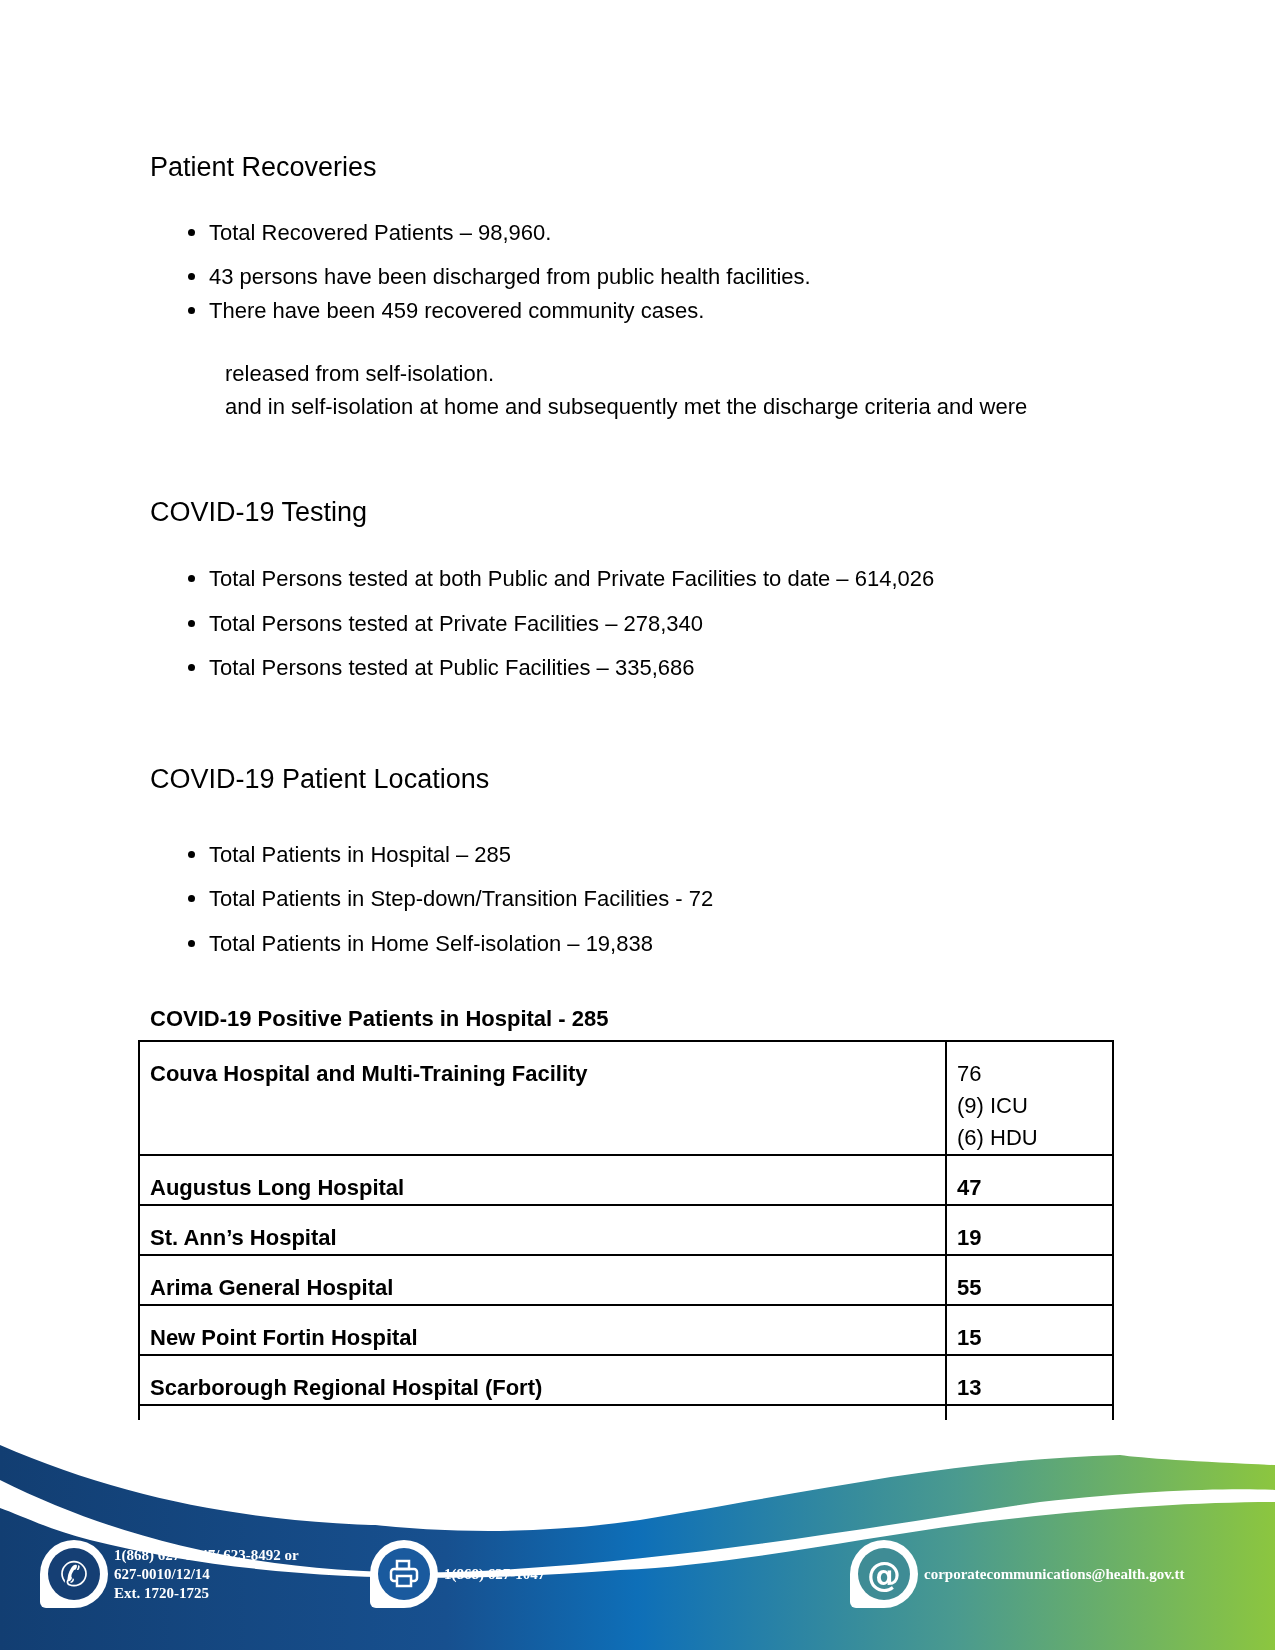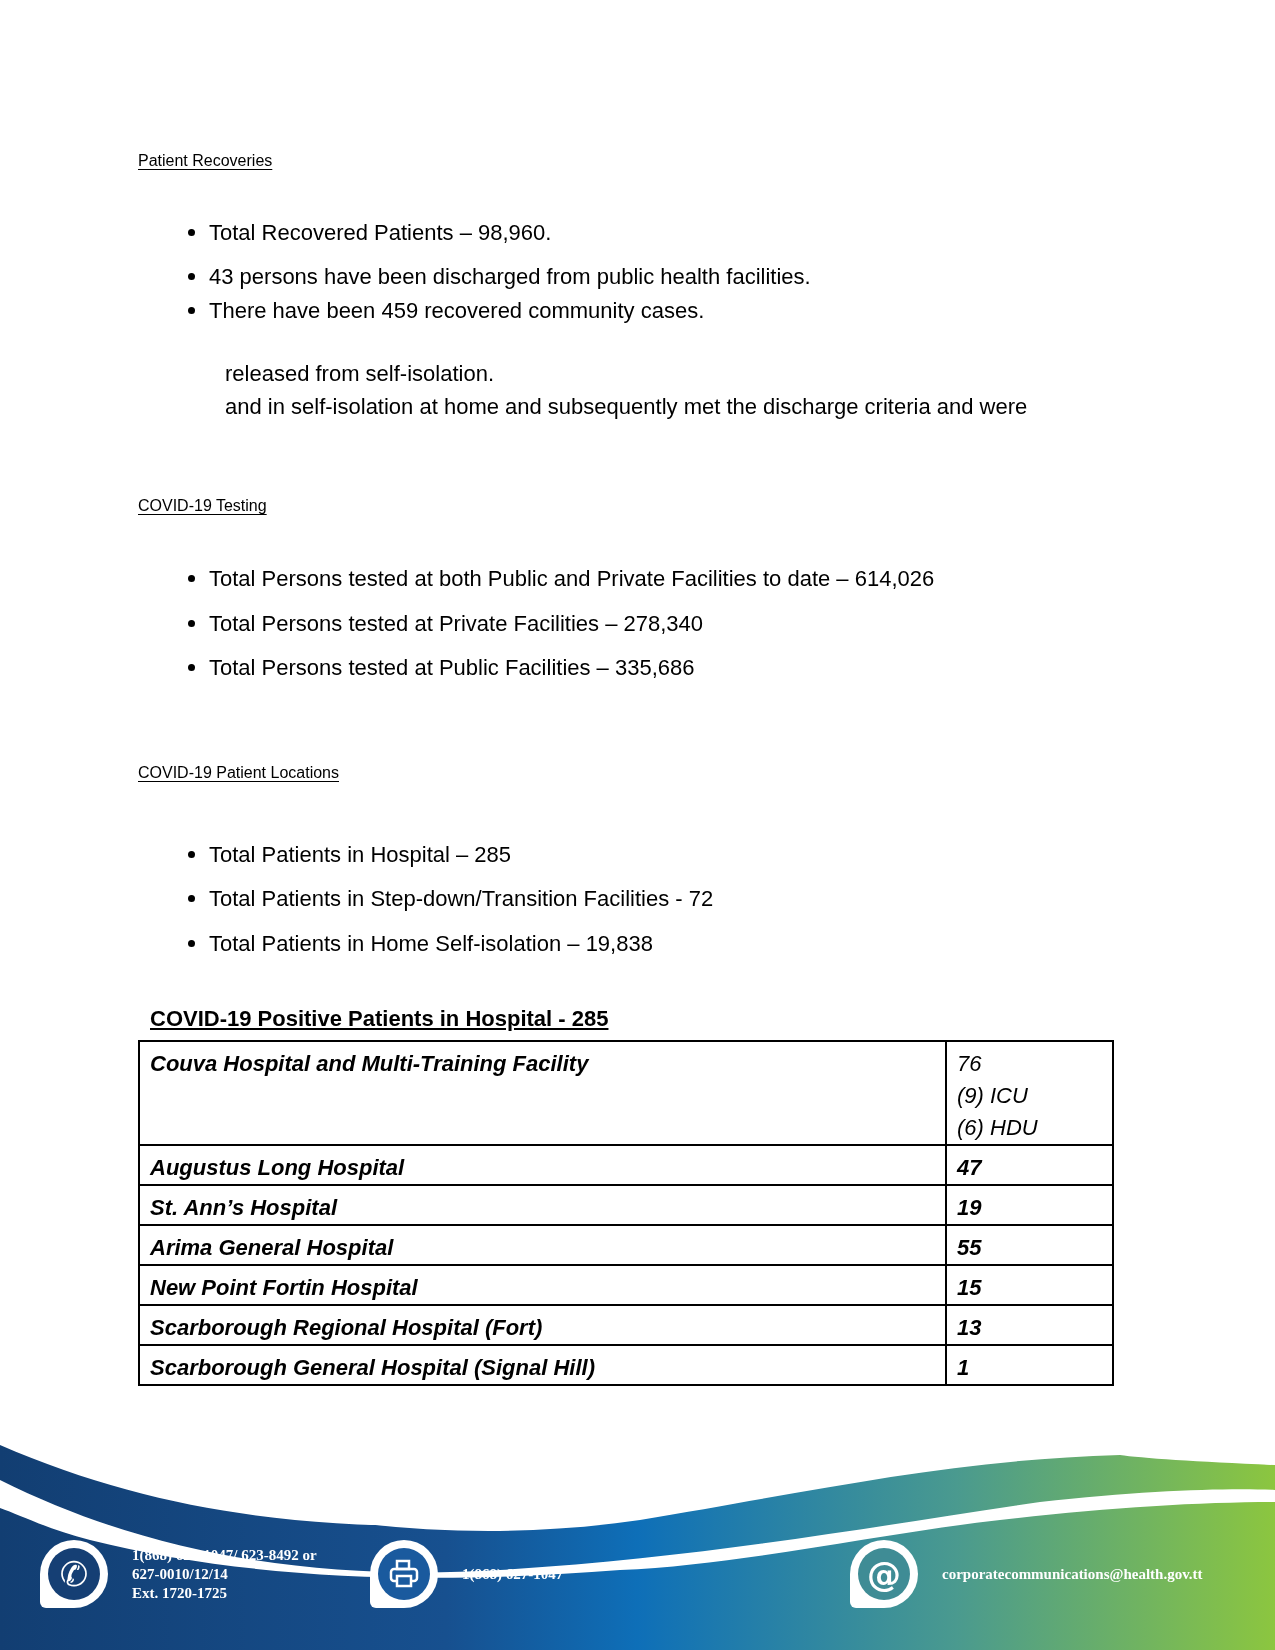--- a/index.html
+++ b/index.html
@@ -2,44 +2,44 @@
 <html><head>
   <meta charset="utf-8">
   <style>
     html, body { margin: 0; padding: 0; }
     body {
       width: 1275px; height: 1650px; position: relative; overflow: hidden;
       background: #ffffff; color: #000;
       font-family: "Liberation Sans", "DejaVu Sans", sans-serif;
     }
     .heading {
-      position: absolute; left: 138px;
-      font-size: 16px; text-decoration: underline; text-underline-offset: 3px;
+      position: absolute; left: 150px;
+      font-size: 27px; text-underline-offset: 3px;
       white-space: nowrap;
     }
     .bullet {
       position: absolute; left: 0; width: 1275px; font-size: 22px; white-space: nowrap;
     }
     .bullet .dot {
       position: absolute; left: 188px; top: 9px; width: 7px; height: 7px;
       border-radius: 50%; background: #000;
     }
     .bullet .txt { position: absolute; left: 209px; }
     .para {
       position: absolute; left: 225px; width: 960px; font-size: 22px; line-height: 33px;
     }
     .table-title {
-      position: absolute; left: 150px; top: 1006px; font-size: 22px; font-weight: bold; white-space: nowrap; text-decoration: underline;
+      position: absolute; left: 150px; top: 1006px; font-size: 22px; font-weight: bold; white-space: nowrap;
     }
     table.hosp {
       position: absolute; left: 138px; top: 1040px; width: 976px;
       border-collapse: collapse; font-size: 22px;
     }
     table.hosp td {
-      border: 2px solid #000; padding: 6px 0 0 10px; vertical-align: top; line-height: 32px; font-style: italic;
+      border: 2px solid #000; padding: 16px 0 0 10px; vertical-align: top; line-height: 32px;
     }
     table.hosp td.name { width: 795px; font-weight: bold; }
     table.hosp td.val { font-weight: bold; }
     table.hosp td.val.multi { font-weight: normal; }
     .footer {
       position: absolute; left: 0; top: 1420px; width: 1275px; height: 230px;
     }
     .footer svg.wave { position: absolute; left: 0; top: 0; }
     .contact {
       position: absolute; display: flex; align-items: center; color: #fff;
@@ -47,21 +47,21 @@
     }
     .icon-badge {
       width: 68px; height: 68px; border-radius: 34px 34px 34px 6px; background: #fff;
       display: flex; align-items: center; justify-content: center; flex: none;
     }
     .icon-badge .inner {
       width: 52px; height: 52px; border-radius: 50%;
       display: flex; align-items: center; justify-content: center;
       color: #fff; font-size: 34px; font-family: "DejaVu Sans", sans-serif; font-weight: bold;
     }
-    .contact .ctext { margin-left: 24px; font-size: 15px; line-height: 19px; white-space: nowrap; }
+    .contact .ctext { margin-left: 6px; font-size: 15px; line-height: 19px; white-space: nowrap; }
   </style>
 </head>
 <body>
 
 <div class="heading" style="top:152px;">Patient Recoveries</div>
 
 <div class="bullet" style="top:220px;">
   <span class="dot"></span>
   <span class="txt">Total Recovered Patients – 98,960.</span>
 </div>

